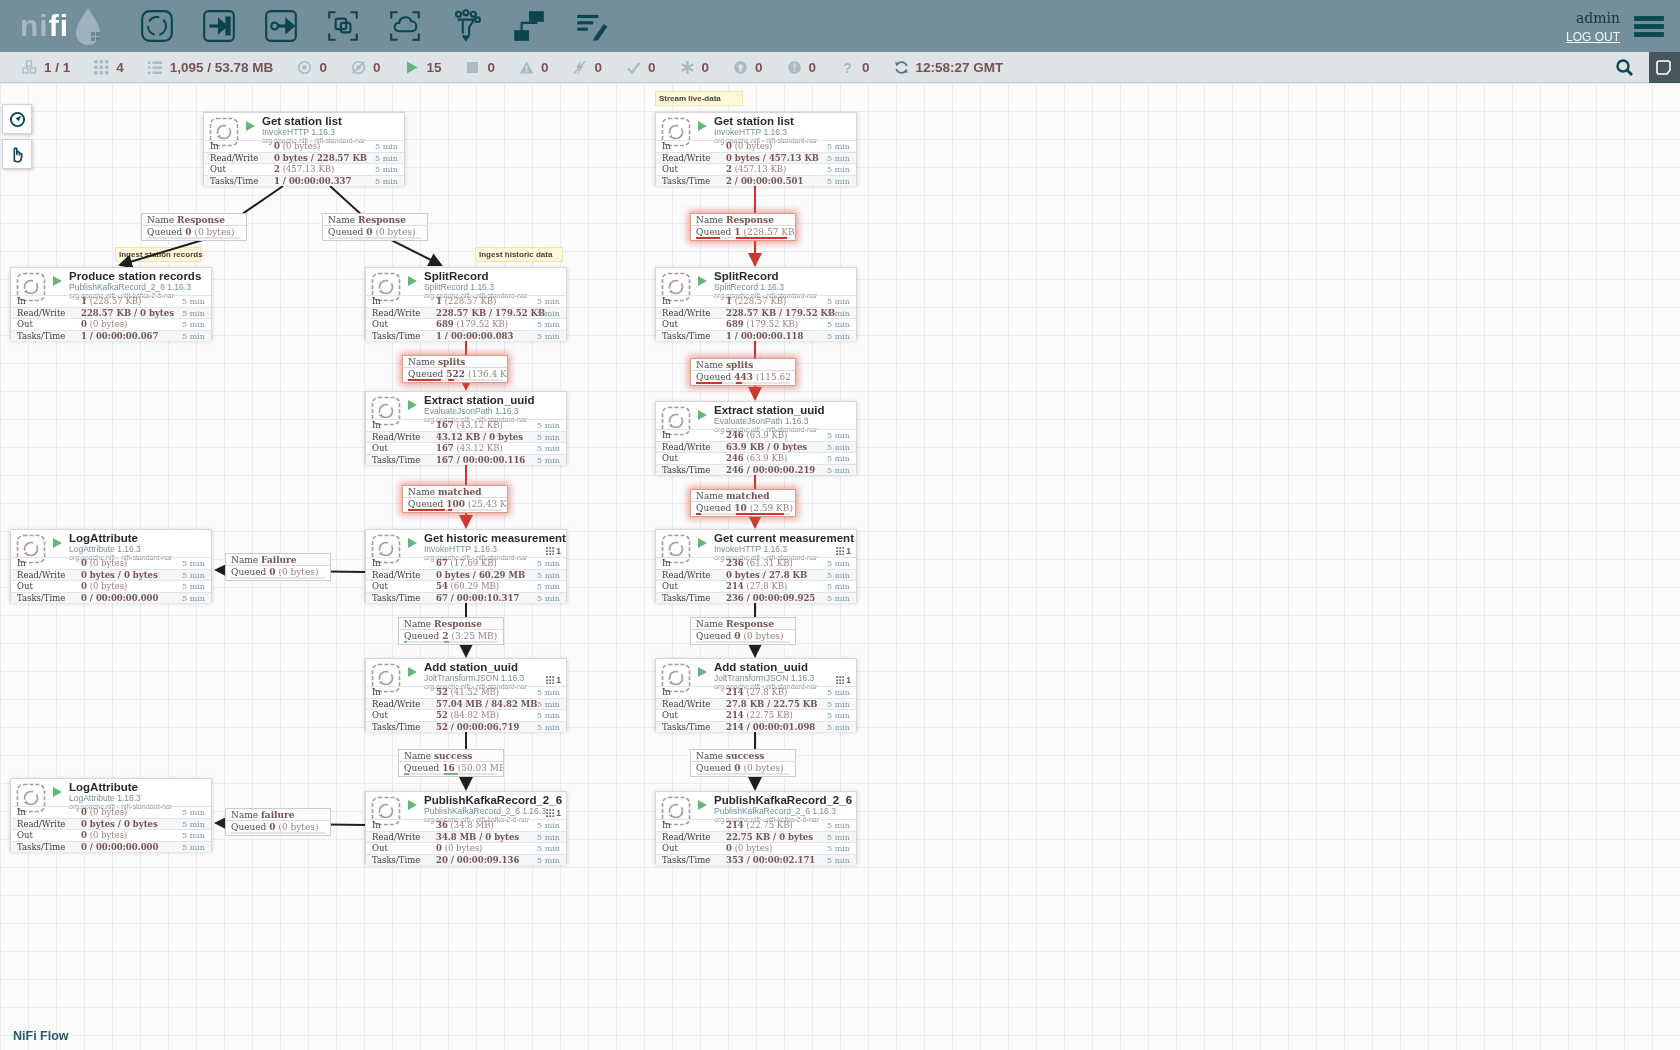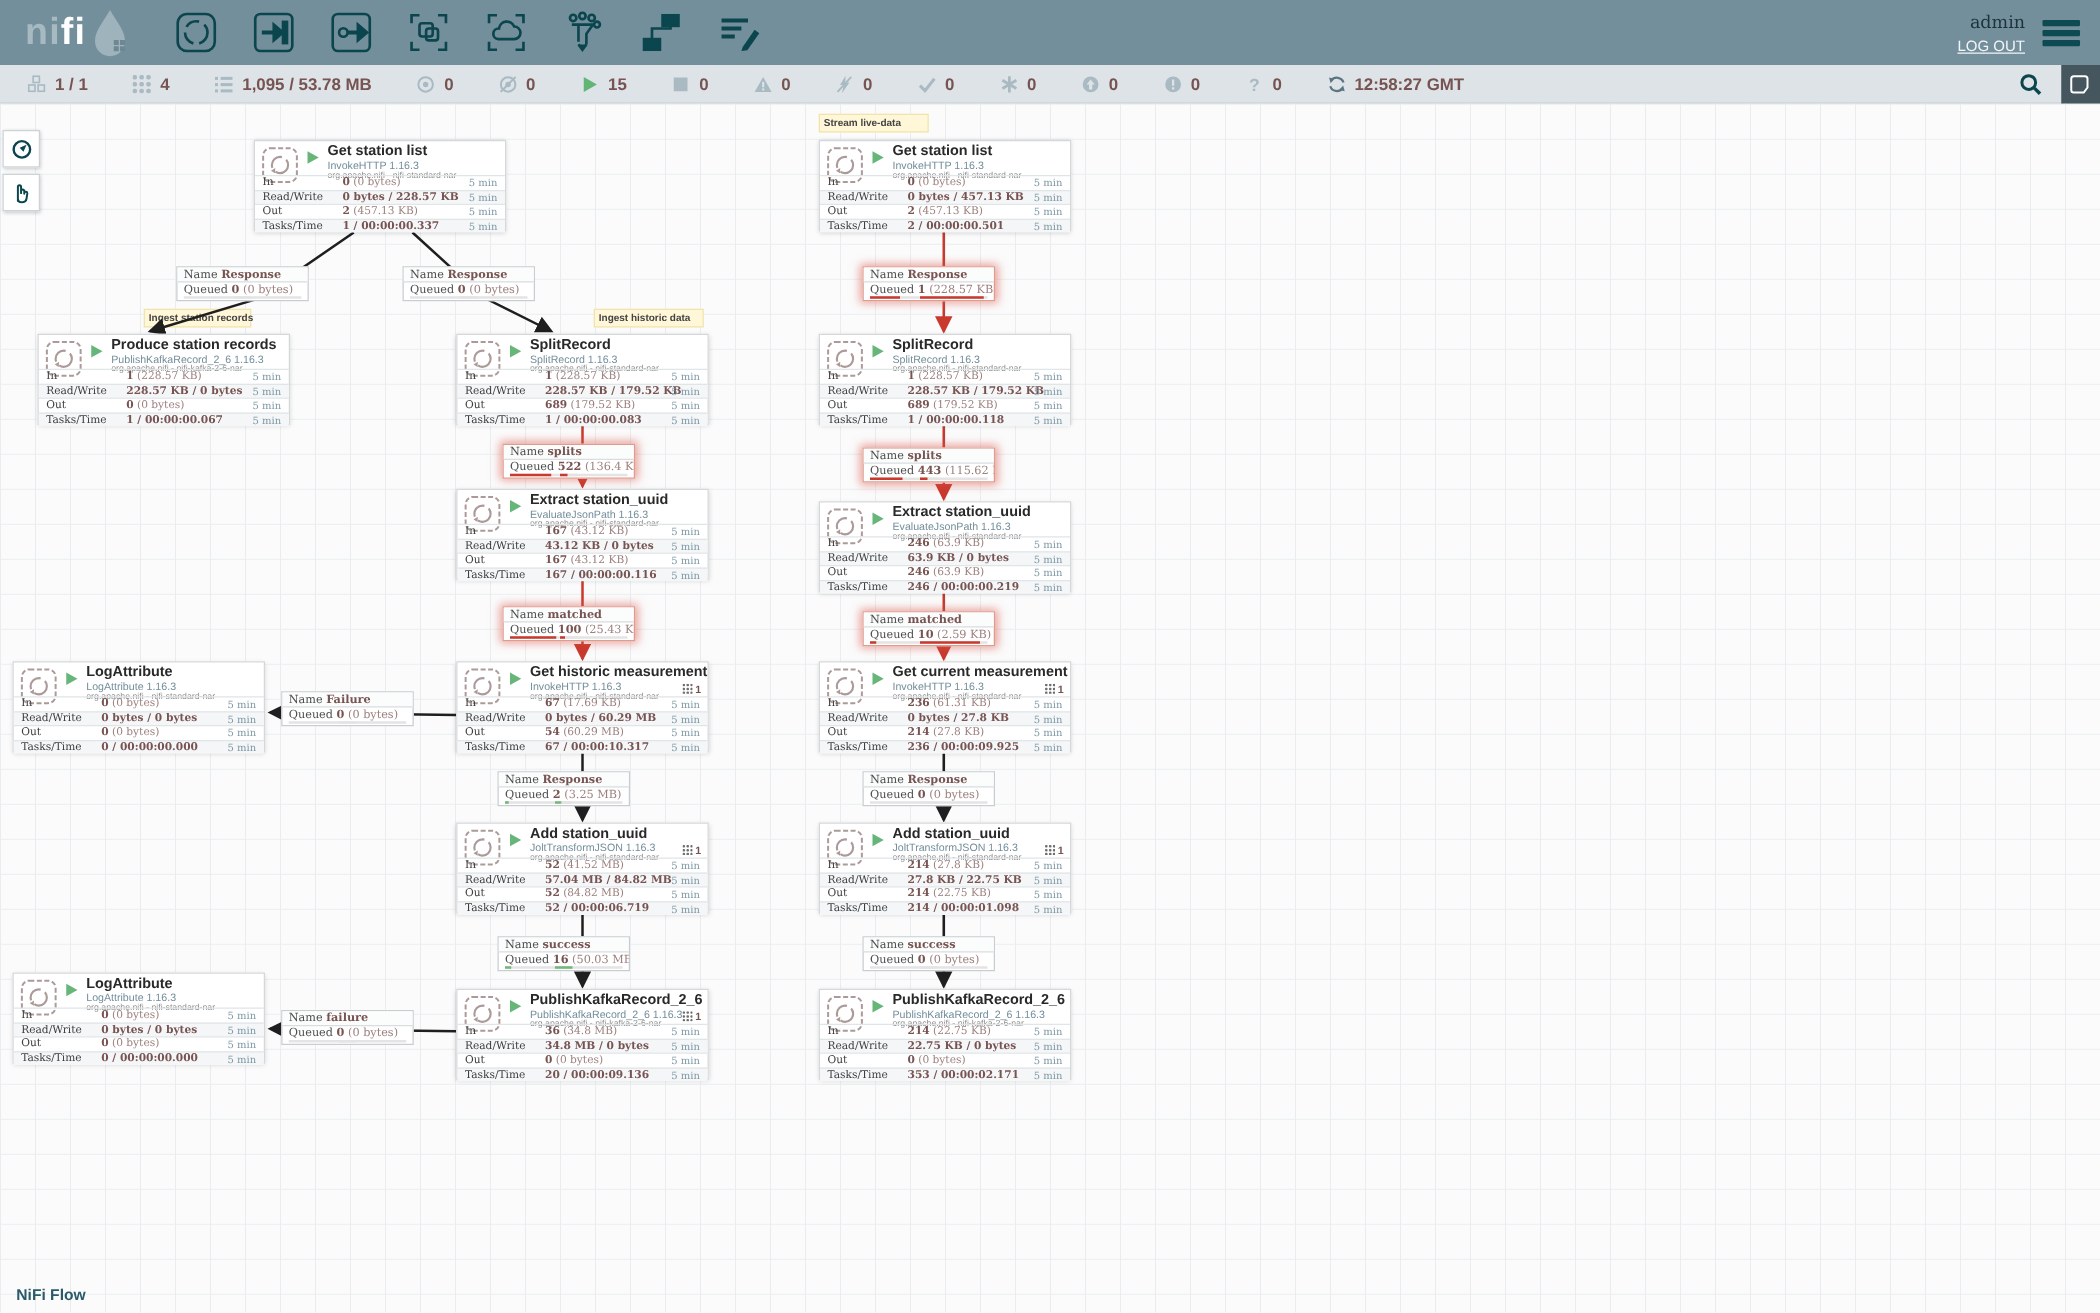--- a/index.html
+++ b/index.html
@@ -14,21 +14,21 @@
   .tb-icon { width:40px; height:40px; display:flex; align-items:center; justify-content:center; cursor:grab; }
   .tb-icon svg { width:36px; height:36px; stroke:#0b454d; fill:none; stroke-width:2; }
   .user-area { margin-left:auto; text-align:right; margin-right:14px; line-height:1.35; }
   .user-name { color:#1d333b; font-size:14px; font-family:"DejaVu Serif",serif; }
   .logout { color:#f2f6f7; font-size:12px; text-decoration:underline; cursor:pointer; display:block;text-align:center; }
   .hamburger { width:30px; margin-right:16px; cursor:pointer; }
   .hamburger i { display:block; height:5px; background:#0e4a52; border-radius:1px; margin:3px 0; }
 
   
   #statusbar { position:absolute; top:52px; left:0; width:1680px; height:31px; background:#dde3e7; border-bottom:1px solid #c3ced4; display:flex; align-items:center; }
-  #sb-items { display:flex; align-items:center; margin-left:22px; gap:36px; }
+  #sb-items { display:flex; align-items:center; margin-left:22px; gap:24px; }
   .sb-item { display:flex; align-items:center; gap:7px; color:#a9bac3; }
   .sb-item svg { width:15px; height:15px; }
   .sb-val { color:#775351; font-weight:bold; font-size:13.5px; font-family:"Liberation Sans",sans-serif; }
   .sb-time { color:#775351; font-weight:bold; font-size:13.5px; }
   .sb-right { margin-left:auto; display:flex; align-items:center; gap:10px; margin-right:0; }
   .search-btn { width:30px; height:30px; display:flex; align-items:center; justify-content:center; cursor:pointer; }
   .panel-btn { width:31px; height:31px; background:#46565e; display:flex; align-items:center; justify-content:center; cursor:pointer; }
 
   
   #canvas { position:absolute; top:83px; left:0; width:1680px; height:967px;
@@ -506,21 +506,21 @@
             <div class="proc-name">Get station list</div>
             <div class="proc-type">InvokeHTTP 1.16.3</div>
             <div class="proc-bundle">org.apache.nifi - nifi-standard-nar</div>
           </div>
         </div>
         <div class="prow"><span class="plab">In</span><span class="pval"><b>0</b> <span>(0 bytes)</span></span><span class="pwin">5 min</span></div>
         <div class="prow"><span class="plab">Read/Write</span><span class="pval"><b>0 bytes / 457.13 KB</b></span><span class="pwin">5 min</span></div>
         <div class="prow"><span class="plab">Out</span><span class="pval"><b>2</b> <span>(457.13 KB)</span></span><span class="pwin">5 min</span></div>
         <div class="prow"><span class="plab">Tasks/Time</span><span class="pval"><b>2 / 00:00:00.501</b></span><span class="pwin">5 min</span></div>
       </div>
-      <div class="proc" style="left: 10px; top: 184px; margin-left: 20px;">
+      <div class="proc" style="left: 10px; top: 184px;">
         <div class="proc-head">
           <span class="proc-icon"><svg width="30" height="30" viewBox="0 0 30 30">
               <rect x="1.5" y="1.5" width="27" height="27" rx="6" fill="#fff" stroke="#ab9a98" stroke-width="1.6" stroke-dasharray="4 2"></rect>
               <circle cx="15" cy="15" r="6.5" fill="none" stroke="#ab9a98" stroke-width="1.7" stroke-dasharray="14 4"></circle>
               <polygon points="11,21.5 7.8,19.5 11.2,17.4" fill="#ab9a98"></polygon>
             </svg></span>
           <span class="run-tri"></span>
           <div class="proc-names">
             <div class="proc-name">Produce station records</div>
             <div class="proc-type">PublishKafkaRecord_2_6 1.16.3</div>

